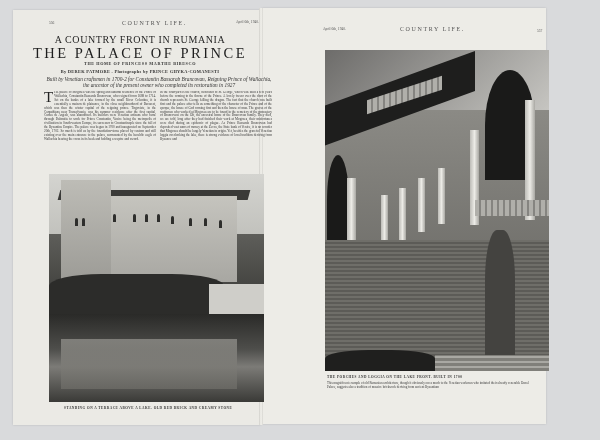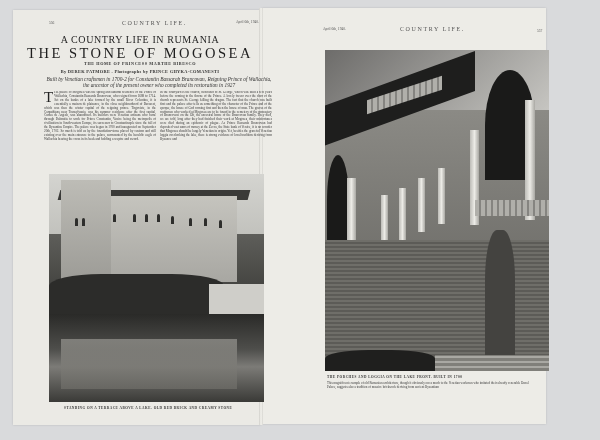--- a/index.html
+++ b/index.html
@@ -80,22 +80,22 @@
 <body>
 
 <div class="page page-left"></div>
 <div class="page page-right"></div>
 <div class="gutter"></div>
 
 <div class="pageno" style="left:49px;top:21px;">556</div>
 <div class="running-head" style="left:122px;top:20px;">COUNTRY LIFE.</div>
 <div class="dateline" style="left:236px;top:20px;">April 6th, 1940.</div>
 
-<div class="title-block kicker">A COUNTRY LIFE IN RUMANIA</div>
-<div class="title-block headline">THE STONE OF MOGOSEA</div>
+<div class="title-block kicker">A COUNTRY FRONT IN RUMANIA</div>
+<div class="title-block headline">THE PALACE OF PRINCE</div>
 <div class="title-block subhead">THE HOME OF PRINCESS MARTHE BIBESCO</div>
 <div class="title-block byline">By DEREK PATMORE  .  Photographs by PRINCE GHYKA-COMANESTI</div>
 <div class="standfirst">Built by Venetian craftsmen in 1700-2 for Constantin Bassarab Brancovan, Reigning Prince of Wallachia, the ancestor of the present owner who completed its restoration in 1927</div>
 
 <div class="col col-1">
   <span class="dropcap">T</span>
   <span>HE palace of Mogosea was the spring and autumn residence of the Prince of Wallachia, Constantin Bassarab Brancovan, who reigned from 1688 to 1714. Set on the banks of a lake formed by the small River Colentina, it is essentially a maison de plaisance, in the close neighbourhood of Bucarest, which was then the winter capital of the reigning prince. Tirgoviste, in the Carpathians near Transylvania, was his summer residence after the first capital, Curtea de Argesh, was abandoned. Its builders were Venetian artisans who came through Dalmatia to work for Prince Constantin, Venice being the metropolis of civilisation in South-eastern Europe, its successor to Constantinople since the fall of the Byzantine Empire. The palace was begun in 1700 and inaugurated on September 20th, 1702. So much is told us by the foundation-stone placed by custom and still existing over the main entrance to the palace, surmounted by the heraldic eagle of Wallachia bearing the cross in its beak and holding a sceptre and sword.</span>
 </div>
 <div class="col col-2">In the courtyard is the church, dedicated to St. George, which was built a few years before the coming to the throne of the Prince. A lovely fresco over the door of the church represents St. George killing the dragon. The fact that the church was built first and the palace after tells us something of the character of the Prince and of the epoque, the house of God coming first and then the house of man. The graves of the craftsmen who worked at Mogosea are to be found in the cemetery of the monastery of Brancoveni on the Olt, the ancestral home of the Brancovan family. They died, we are told, long after they had finished their work at Mogosea, their misfortunes were died during an epidemic of plague. As Prince Bassarab Brancovan had deposited vast sums of money at the Zecca, the State bank of Venice, it is no wonder that Mogosea should be largely Venetian in origin. Yet, besides the graceful Venetian loggia overlooking the lake, there is strong evidence of local tradition deriving from Byzance and</div>
 

